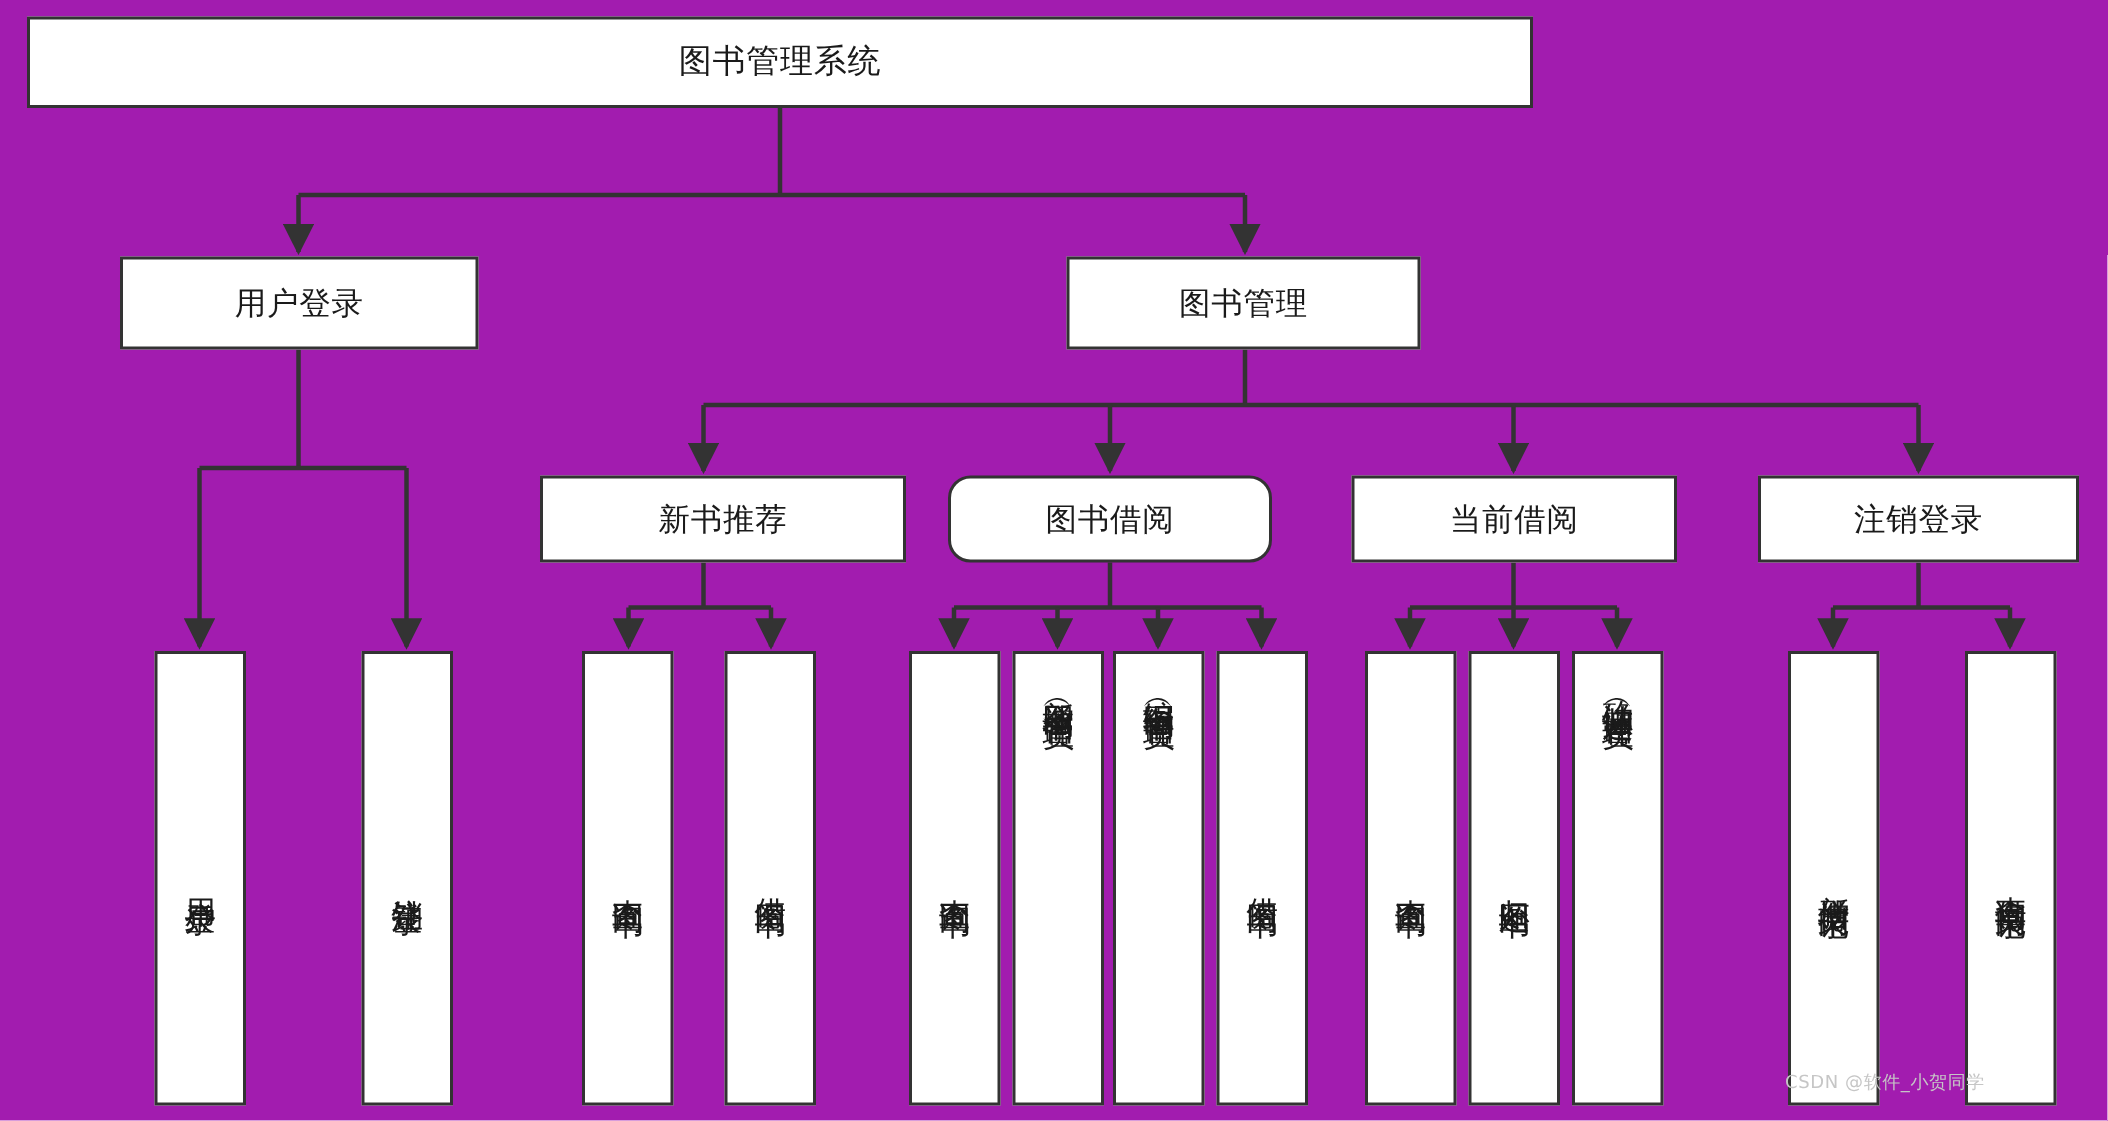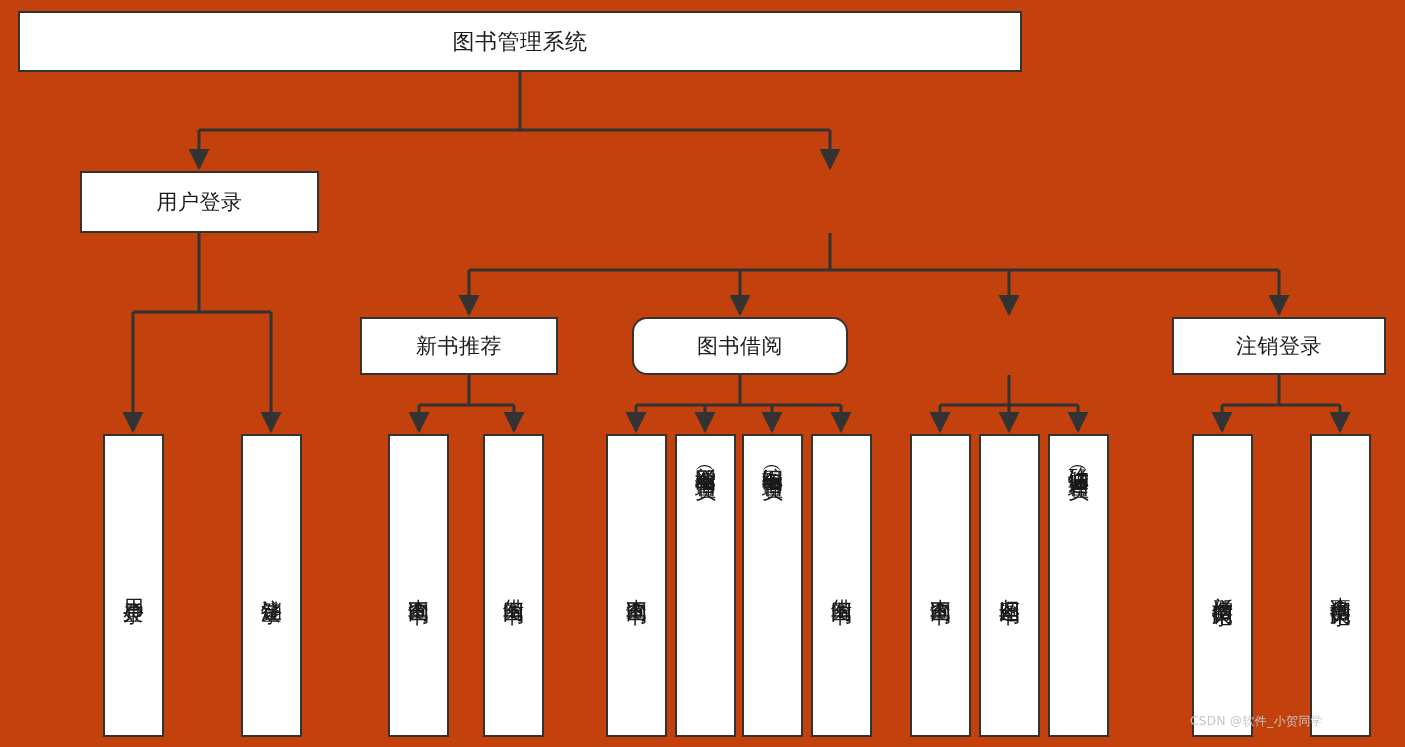--- a/index.html
+++ b/index.html
@@ -8,21 +8,21 @@
     padding: 0;
     background: #ffffff;
   }
   body {
     font-family: "DejaVu Sans", "Liberation Sans", sans-serif;
   }
   #diagram-root {
     position: relative;
     width: 1405px;
     height: 747px;
-    background: #c2410c;
+    background: #a21caf;
     overflow: hidden;
   }
   #edge-layer {
     position: absolute;
     left: 0;
     top: 0;
     width: 1405px;
     height: 747px;
     pointer-events: none;
   }
@@ -134,27 +134,33 @@
     </g>
   </svg>
 
   <div class="node horiz root" style="left:18px; top:11px; width:1004px; height:61px;">
     <span class="label">图书管理系统</span>
   </div>
 
   <div class="node horiz" style="left:80px; top:171px; width:239px; height:62px;">
     <span class="label">用户登录</span>
   </div>
-
-  <div class="node horiz" style="left:360px; top:317px; width:198px; height:58px;">
+  <div class="node horiz" style="left:711px; top:171px; width:236px; height:62px;">
+    <span class="label">图书管理</span>
+  </div>
+
+  <div class="node horiz" style="left:360px; top:317px; width:244px; height:58px;">
     <span class="label">新书推荐</span>
   </div>
   <div class="node horiz" style="left:632px; top:317px; width:216px; height:58px;border-radius:15px;">
     <span class="label">图书借阅</span>
   </div>
+  <div class="node horiz" style="left:901px; top:317px; width:217px; height:58px;">
+    <span class="label">当前借阅</span>
+  </div>
   <div class="node horiz" style="left:1172px; top:317px; width:214px; height:58px;">
     <span class="label">注销登录</span>
   </div>
 
   <div class="node vert centered" style="left:103px; top:434px; width:61px; height:303px;">
     <span class="label">用户登录</span>
   </div>
   <div class="node vert centered" style="left:241px; top:434px; width:61px; height:303px;">
     <span class="label">注销登录</span>
   </div>

